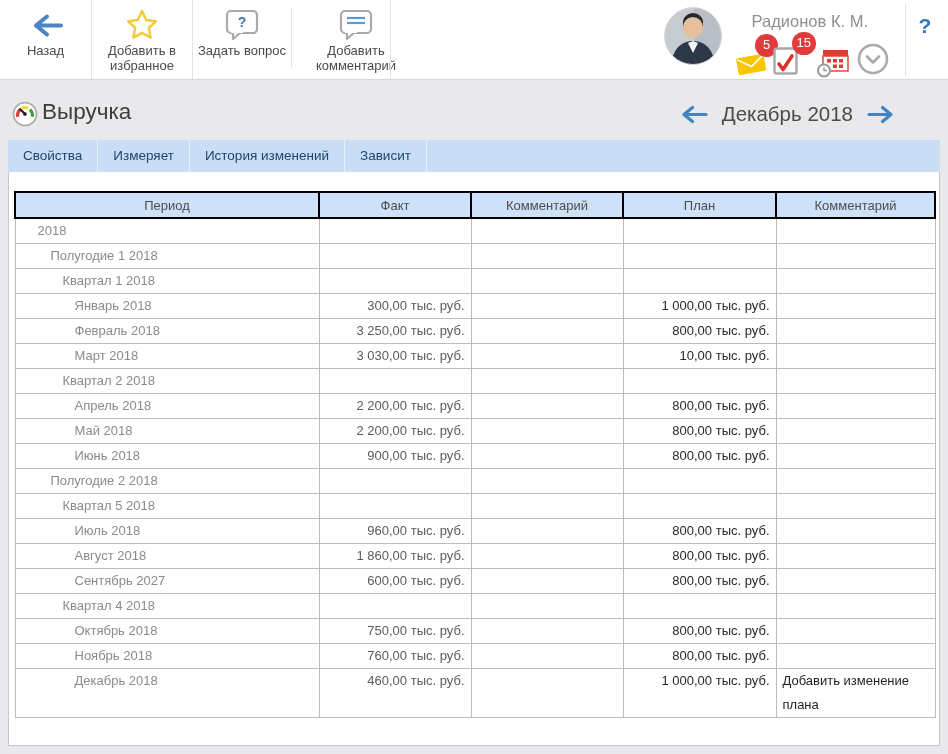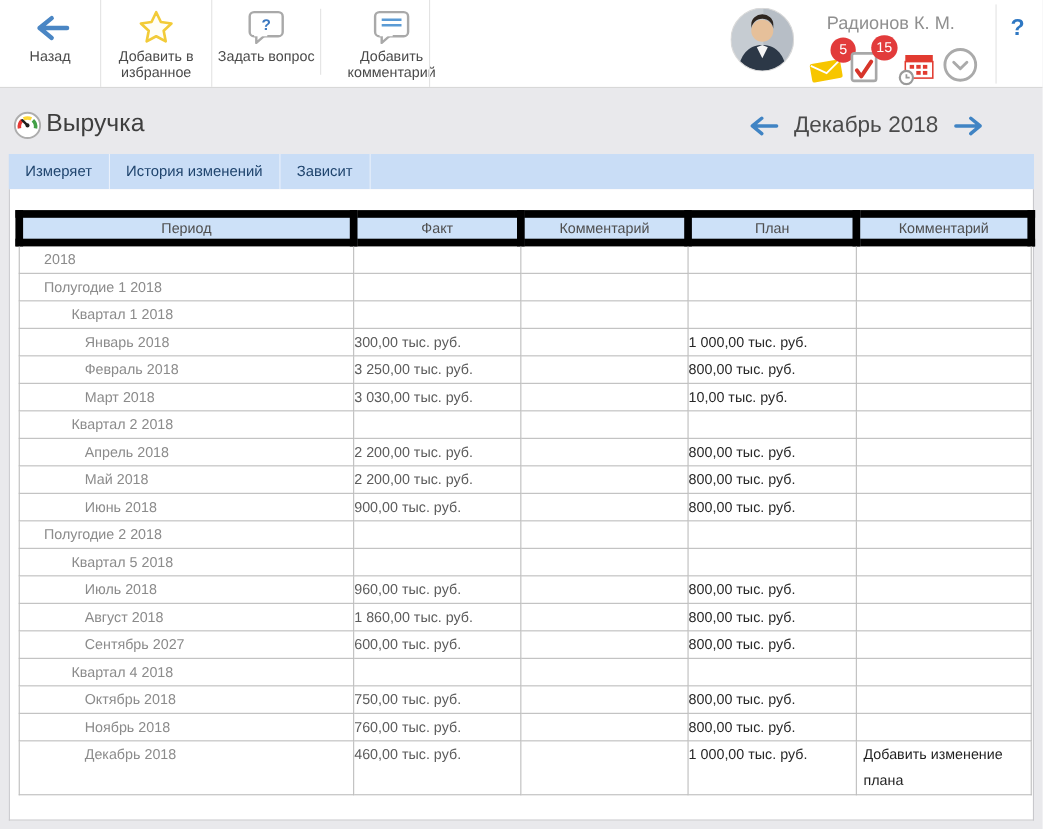--- a/index.html
+++ b/index.html
@@ -39,29 +39,29 @@
          cursor: pointer; white-space: nowrap; }
   .tab:not(.active) { border-right: 1px solid #e9f0fb; }
   .tab.active { background: #ffffff; color: #3a3a3a; }
 
   
   .panel { position: absolute; left: 8px; top: 172px; width: 932px; height: 574px; background: #ffffff;
            border: 1px solid #c8c8cc; border-top: none; }
   table.values { border-collapse: collapse; table-layout: fixed; width: 920px; margin: 19px 0 0 5px;
                  font-size: 13px; }
   table.values th { background: #cde1f8; color: #4e4e4e; font-weight: 400; height: 26px;
-                    border: 7px solid #000000; text-align: center; }
+                    border: 2px solid #000000; text-align: center; }
   table.values td { height: 25px; border: 1px solid #bdbdbd; border-top-color: #b2b2b2;
                     vertical-align: top; line-height: 24px; overflow: hidden; }
   td.p   { color: #8b8b8b; }
   td.p.lvl0 { padding-left: 22px; }
-  td.p.lvl1 { padding-left: 22px; margin-left: 16px; }
+  td.p.lvl1 { padding-left: 35px; margin-left: 16px; }
   td.p.lvl2 { padding-left: 47px; margin-top: 13px; }
   td.p.lvl3 { padding-left: 59px; }
-  td.num { text-align: left; padding-right: 6px; }
+  td.num { text-align: right; padding-right: 6px; }
   td.fact { color: #5c5c5c; }
   td.plan { color: #282828; }
   td.cmt { color: #1f1f1f; padding: 0 6px; line-height: 26px; }
 </style>
 </head>
 <body>
 
 <div class="screen">
 
   <header class="toolbar">
@@ -208,20 +208,21 @@
       <span class="period-label">Декабрь 2018</span>
       <span class="nav-arrow">
         <svg width="30" height="21" viewBox="0 0 30 21">
             <path d="M3 10.5 H25 M25 10.5 L16.5 3.5 M25 10.5 L16.5 17.5" stroke="#4084c4" stroke-width="3.2" fill="none" stroke-linecap="round" stroke-linejoin="round"></path>
           </svg>
       </span>
     </div>
   </div>
 
   <nav class="tab-bar">
+      <div class="tab">Свойства</div>
       <div class="tab">Измеряет</div>
       <div class="tab">История изменений</div>
       <div class="tab">Зависит</div>
     </nav>
 
   <main class="panel">
     <table class="values">
       <colgroup>
         <col style="width:304px">
           <col style="width:152px">

